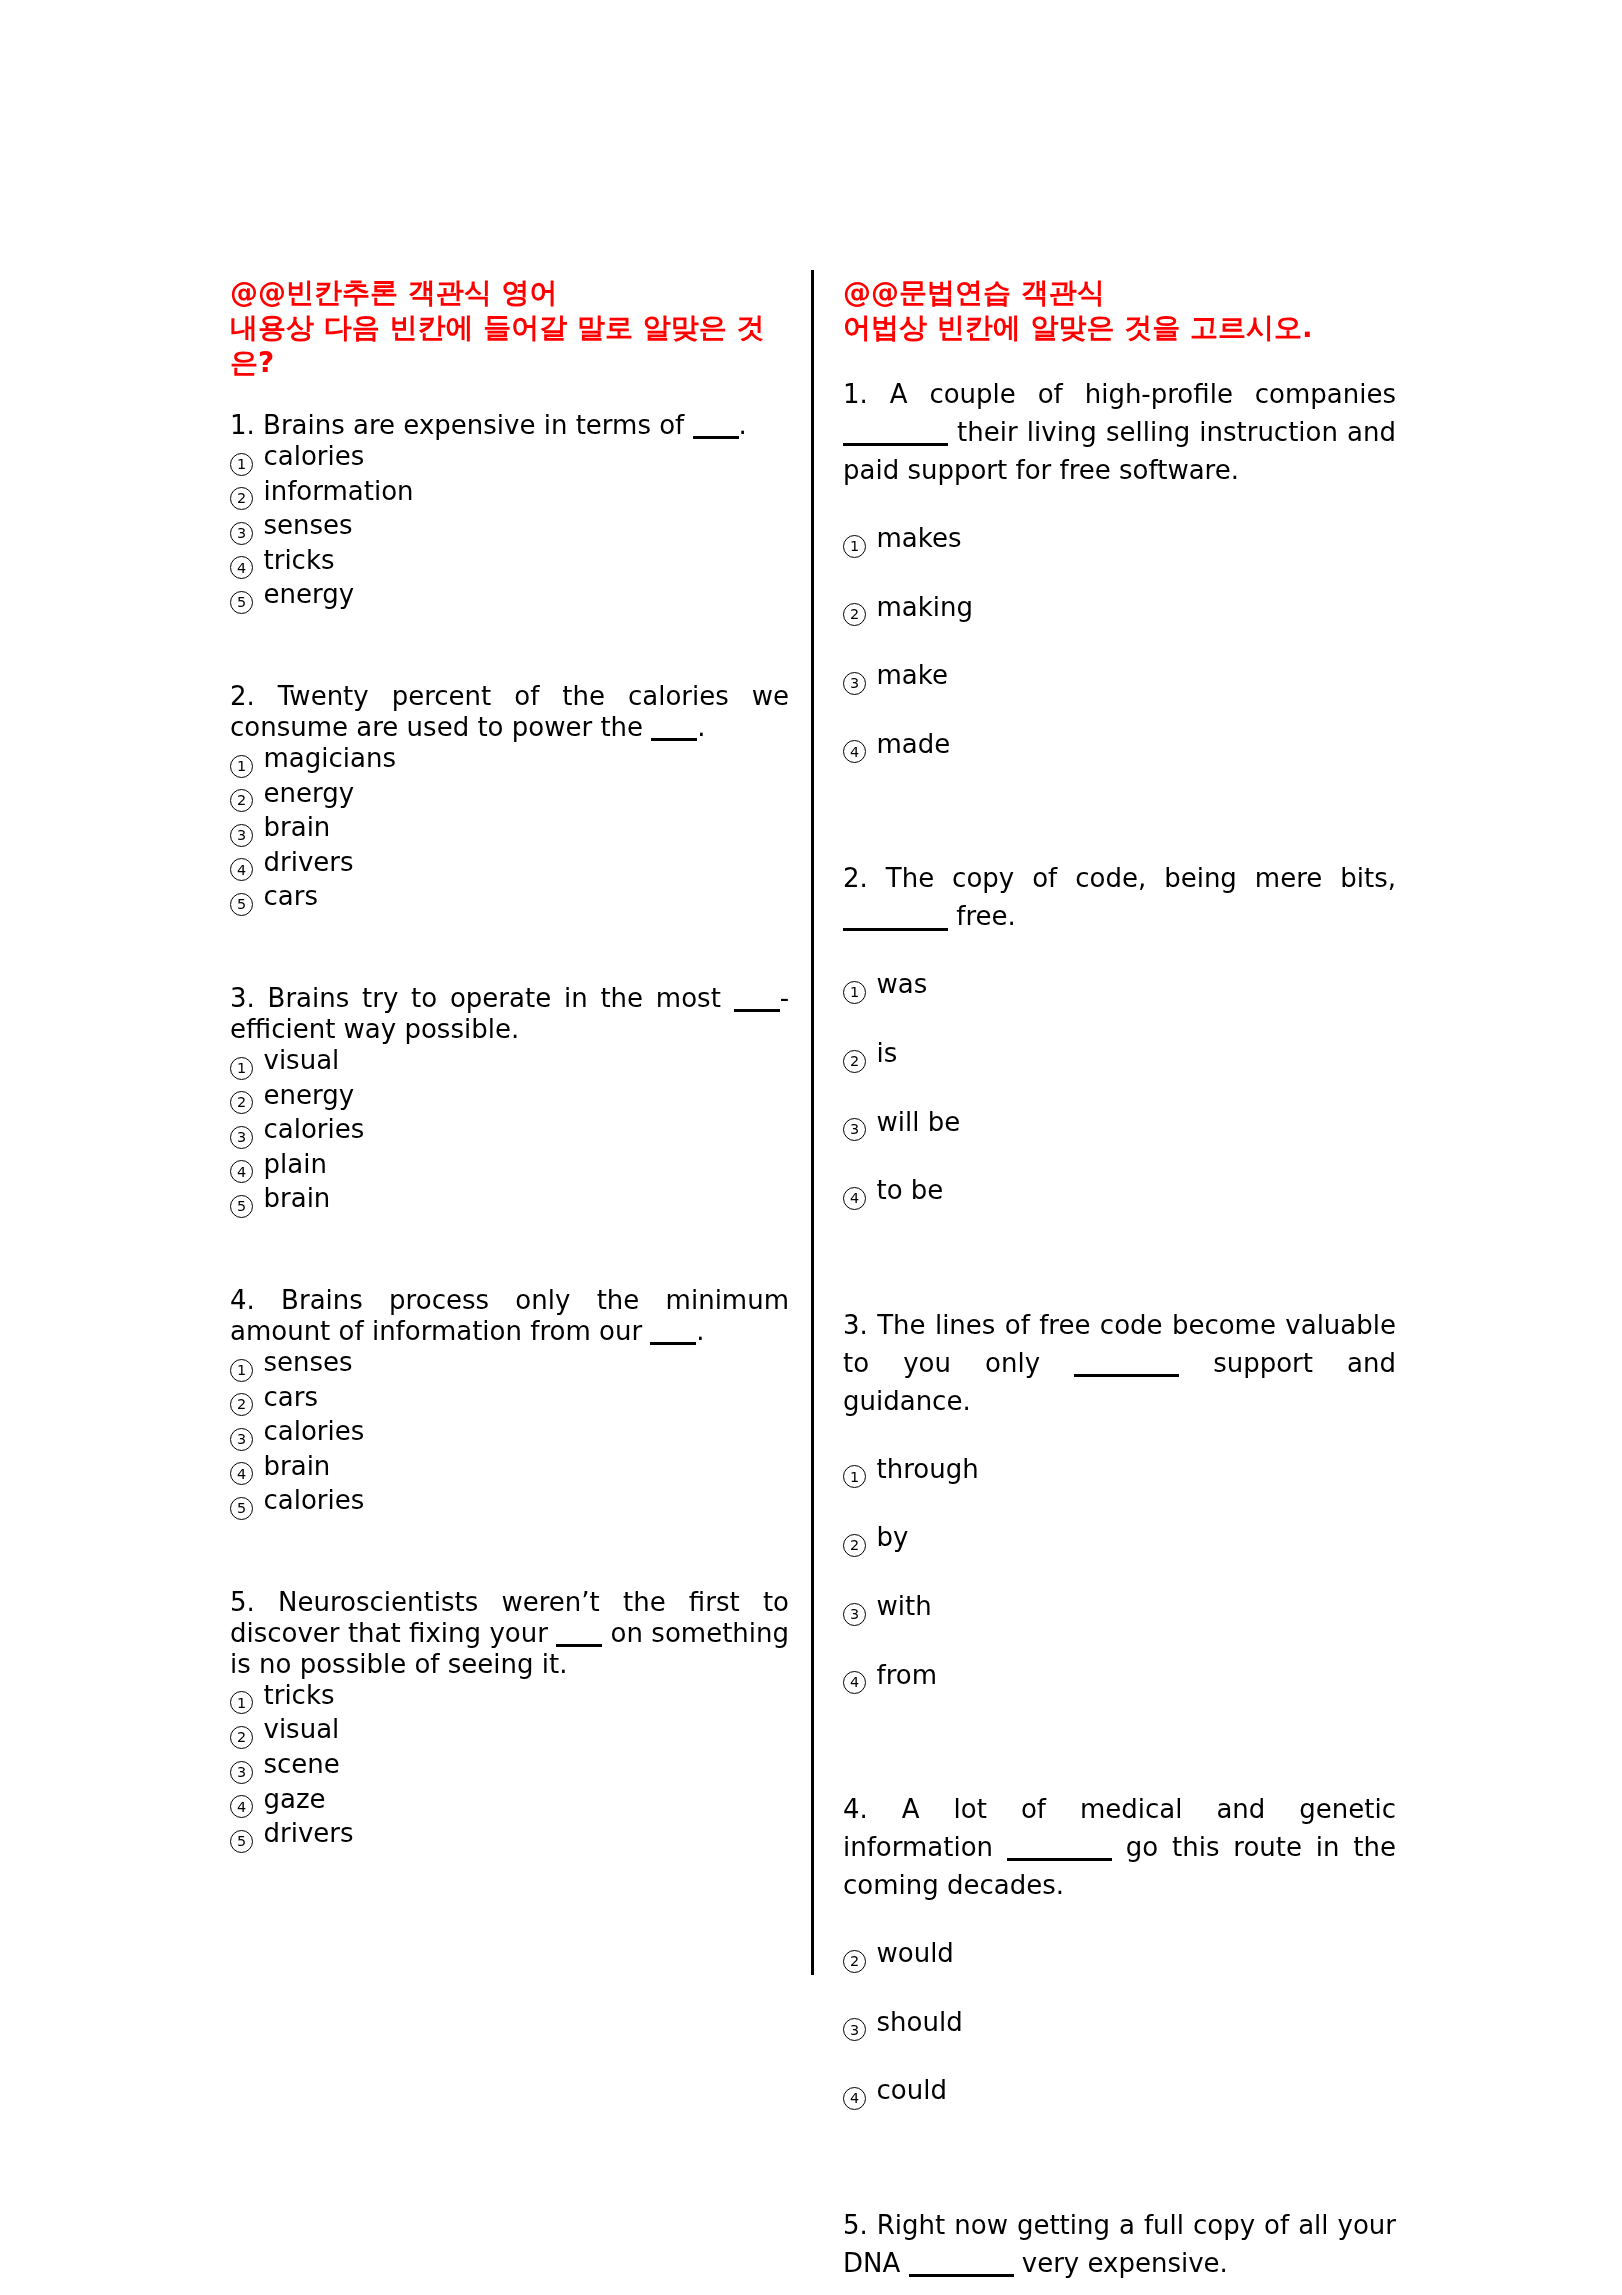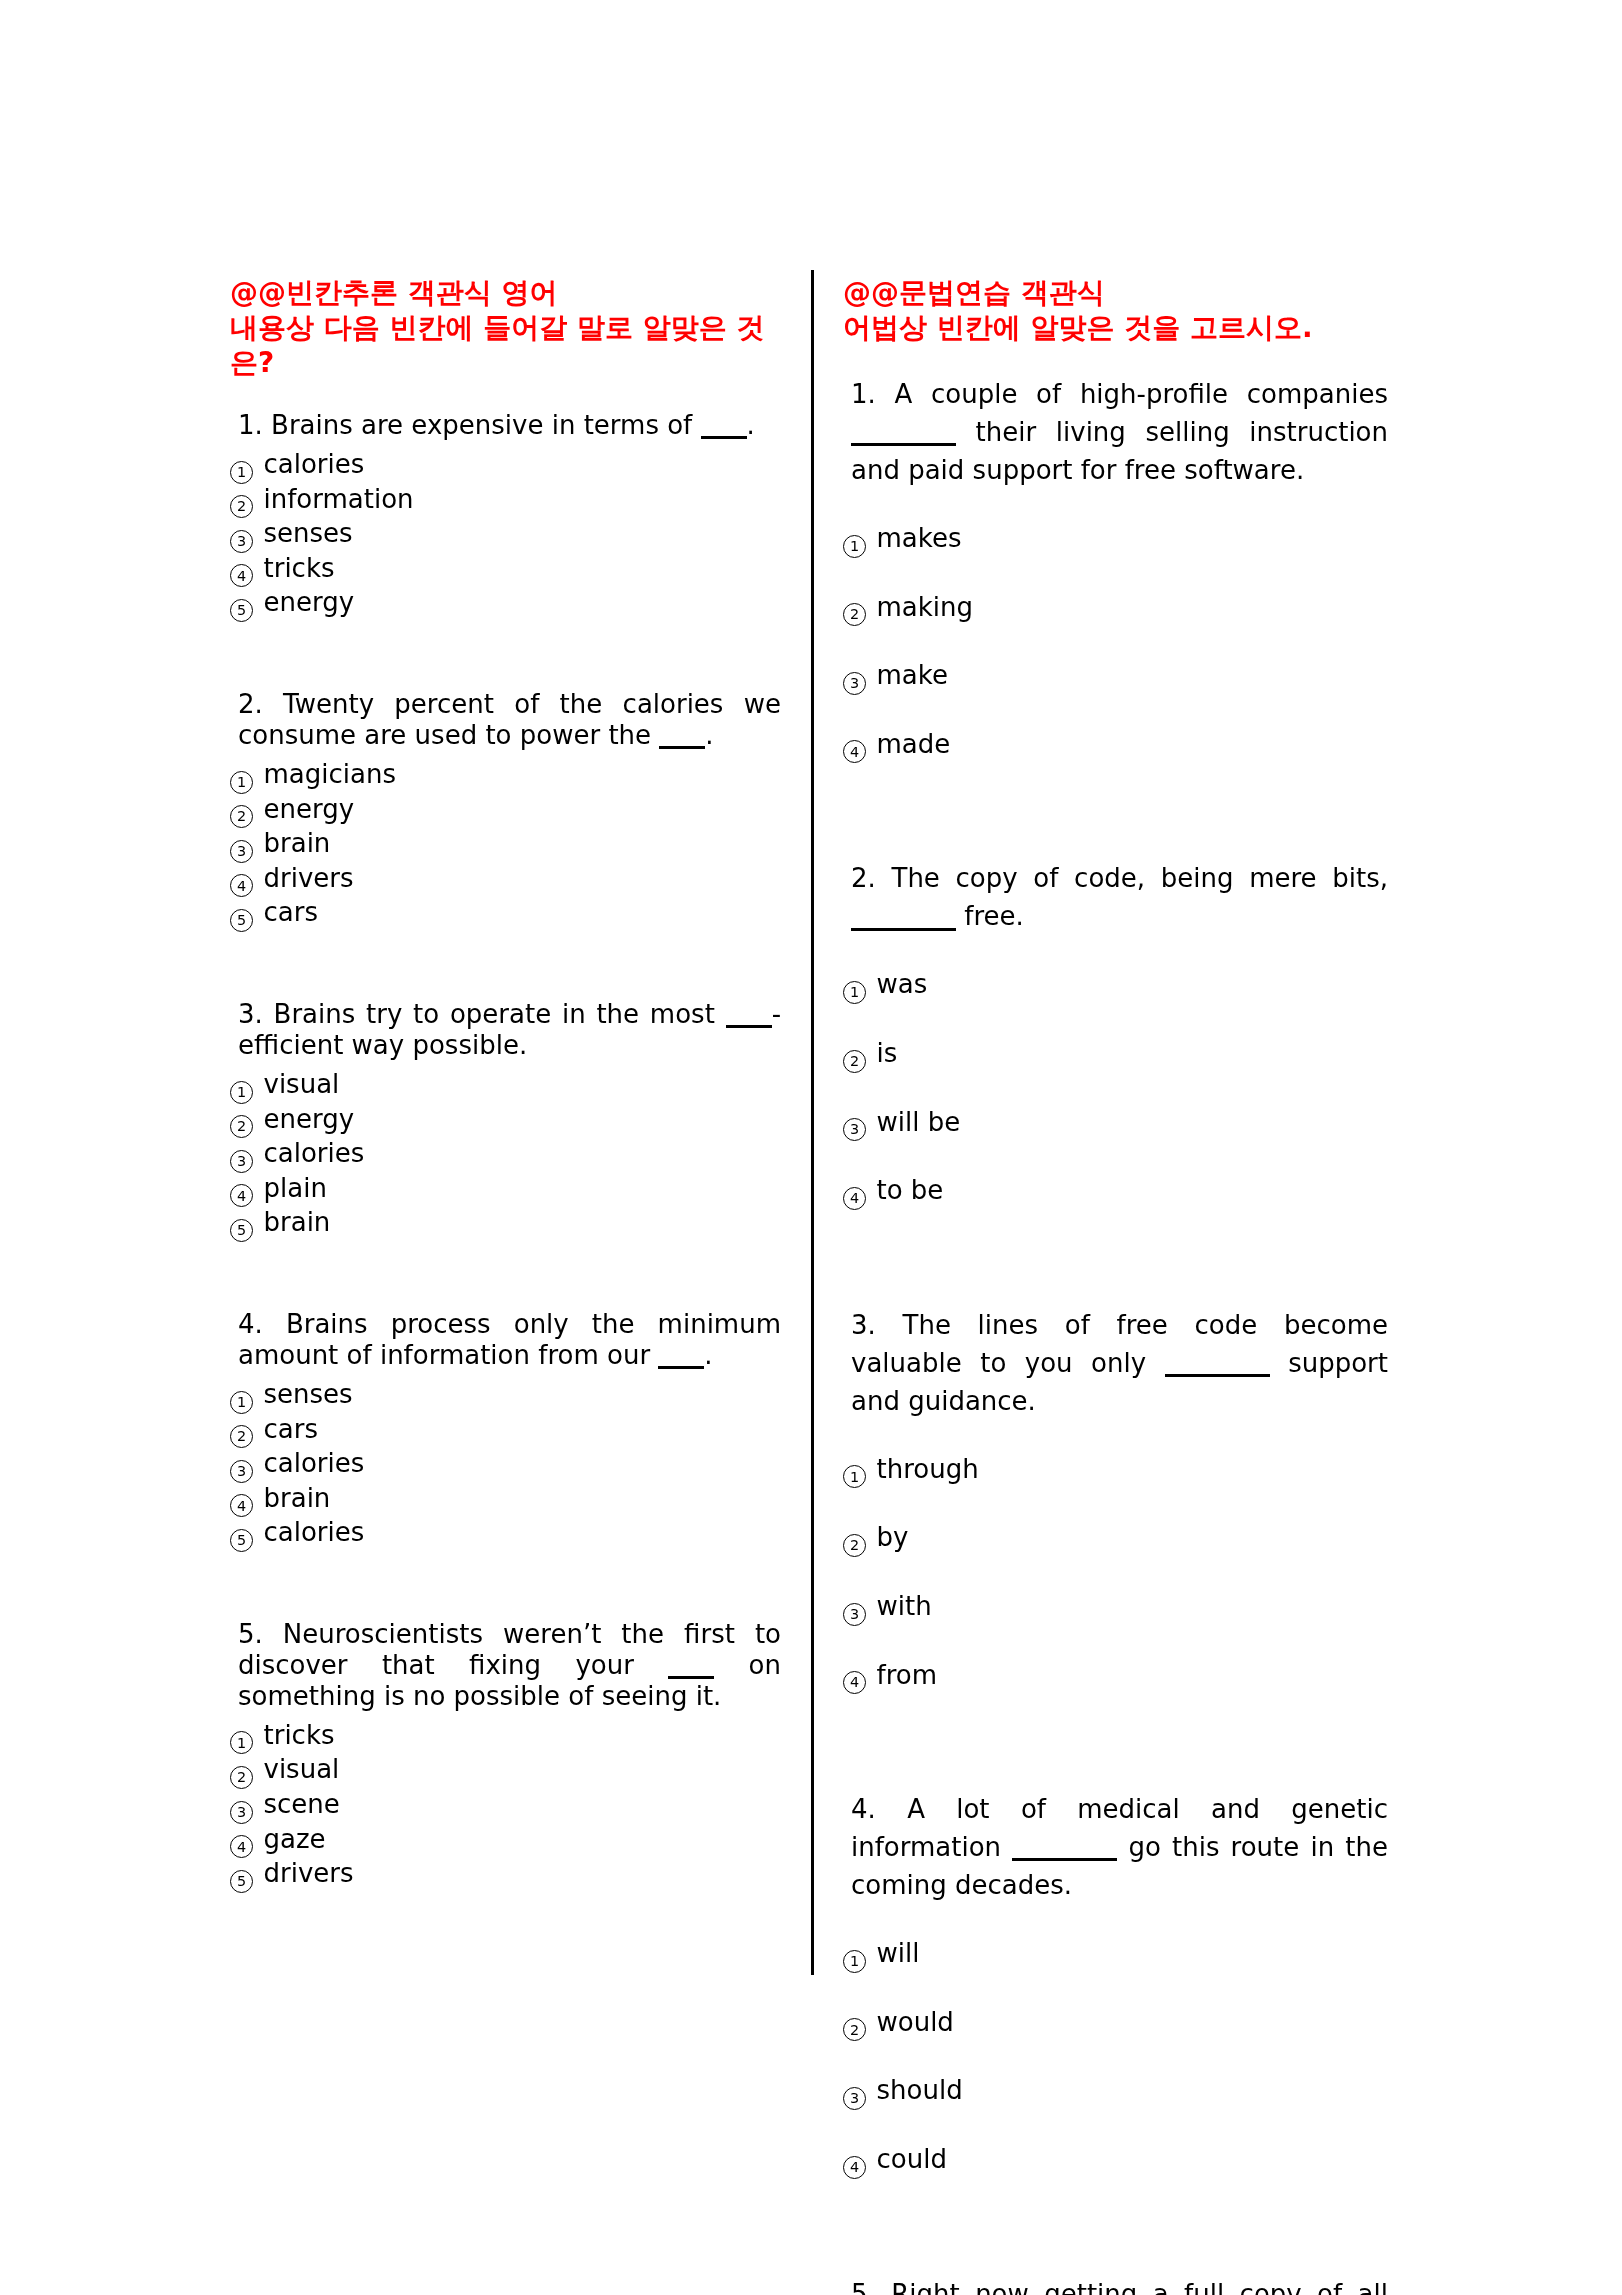--- a/index.html
+++ b/index.html
@@ -37,21 +37,21 @@
   .col-right { left: 843px; width: 553px; }
 
   .header {
     font-weight: bold;
     font-size: 28px;
     line-height: 35px;
     color: var(--accent, #ff0000);
     margin: 0 0 30px 0;
   }
   .qtext {
-    margin: 8px;
+    margin: 0;
     font-size: 26px;
     text-align: justify;
   }
   .col-left  .qtext { line-height: 31px; }
   .col-right .qtext { line-height: 38px; }
 
   .q { margin: 0; }
   .col-left  .q { margin-bottom: 67px; }
   .col-right .q { margin-bottom: 96px; }
 
@@ -158,21 +158,20 @@
       </div>
       <div class="q">
         <p class="qtext"><span>3. The lines of free code become valuable to you only</span> <span class="blank"></span><span> support and guidance.</span></p>
         <div class="opt"><span class="onum">1</span><span class="olabel">through</span></div>
         <div class="opt"><span class="onum">2</span><span class="olabel">by</span></div>
         <div class="opt"><span class="onum">3</span><span class="olabel">with</span></div>
         <div class="opt"><span class="onum">4</span><span class="olabel">from</span></div>
       </div>
       <div class="q">
         <p class="qtext"><span>4. A lot of medical and genetic information</span> <span class="blank"></span><span> go this route in the coming decades.</span></p>
-        <div class="opt"><span class="onum">1</span><span class="olabel">will</span></div>
         <div class="opt"><span class="onum">2</span><span class="olabel">would</span></div>
         <div class="opt"><span class="onum">3</span><span class="olabel">should</span></div>
         <div class="opt"><span class="onum">4</span><span class="olabel">could</span></div>
       </div>
       <div class="q">
         <p class="qtext"><span>5. Right now getting a full copy of all your DNA</span> <span class="blank"></span><span> very expensive.</span></p>
         <div class="opt"><span class="onum">1</span><span class="olabel">are</span></div>
         <div class="opt"><span class="onum">2</span><span class="olabel">is</span></div>
         <div class="opt"><span class="onum">3</span><span class="olabel">were</span></div>
         <div class="opt"><span class="onum">4</span><span class="olabel">be</span></div>

